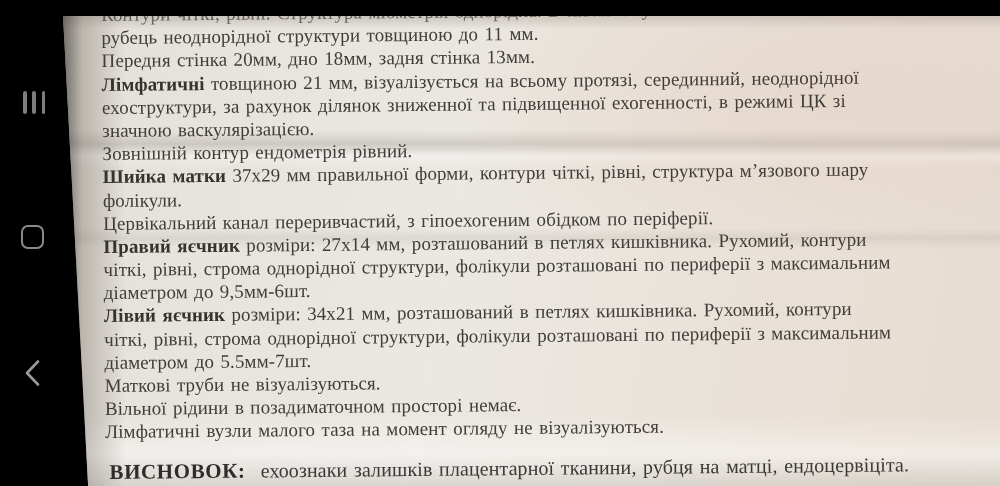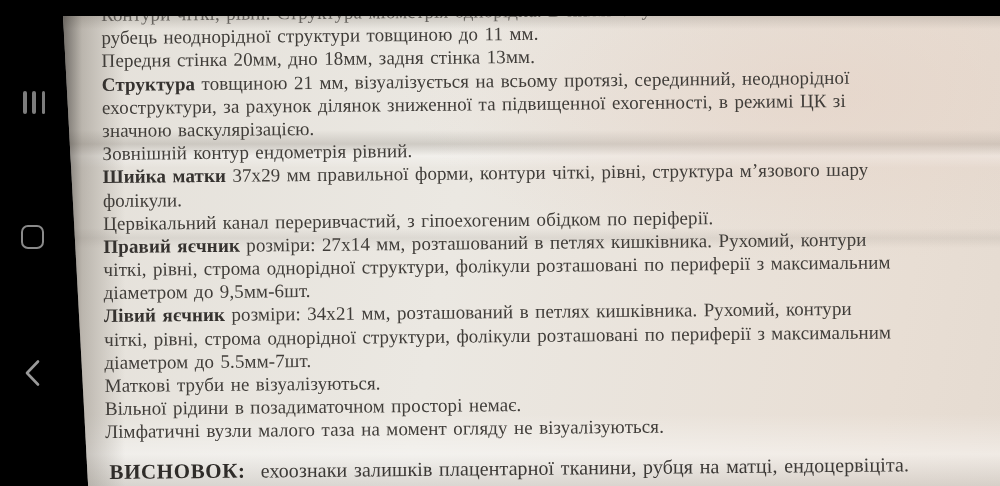--- a/index.html
+++ b/index.html
@@ -59,21 +59,21 @@
   </svg>
 </div>
 
 <div class="paper">
   <div class="paper-edge"></div>
 
   <div class="doc">
     <div class="line faded"><b></b><span>Контури чіткі, рівні. Структура міометрія однорідна. В нижньому сегменті</span></div>
     <div class="line"><b></b><span>рубець неоднорідної структури товщиною до 11 мм.</span></div>
     <div class="line"><b></b><span>Передня стінка 20мм, дно 18мм, задня стінка 13мм.</span></div>
-    <div class="line"><b>Структура</b><span> товщиною 21 мм, візуалізується на всьому протязі, серединний, неоднорідної</span></div>
+    <div class="line"><b>Лімфатичні</b><span> товщиною 21 мм, візуалізується на всьому протязі, серединний, неоднорідної</span></div>
     <div class="line"><b></b><span>ехоструктури, за рахунок ділянок зниженної та підвищенної ехогенності, в режимі ЦК зі</span></div>
     <div class="line"><b></b><span>значною васкулярізацією.</span></div>
     <div class="line"><b></b><span>Зовнішній контур ендометрія рівний.</span></div>
     <div class="line"><b>Шийка матки</b><span> 37х29 мм правильної форми, контури чіткі, рівні, структура м’язового шару</span></div>
     <div class="line"><b></b><span>фолікули.</span></div>
     <div class="line"><b></b><span>Цервікальний канал переривчастий, з гіпоехогеним обідком по періферії.</span></div>
     <div class="line"><b>Правий яєчник</b><span> розміри: 27х14 мм, розташований в петлях кишківника. Рухомий, контури</span></div>
     <div class="line"><b></b><span>чіткі, рівні, строма однорідної структури, фолікули розташовані по периферії з максимальним</span></div>
     <div class="line"><b></b><span>діаметром до 9,5мм-6шт.</span></div>
     <div class="line"><b>Лівий яєчник</b><span> розміри: 34х21 мм, розташований в петлях кишківника. Рухомий, контури</span></div>

